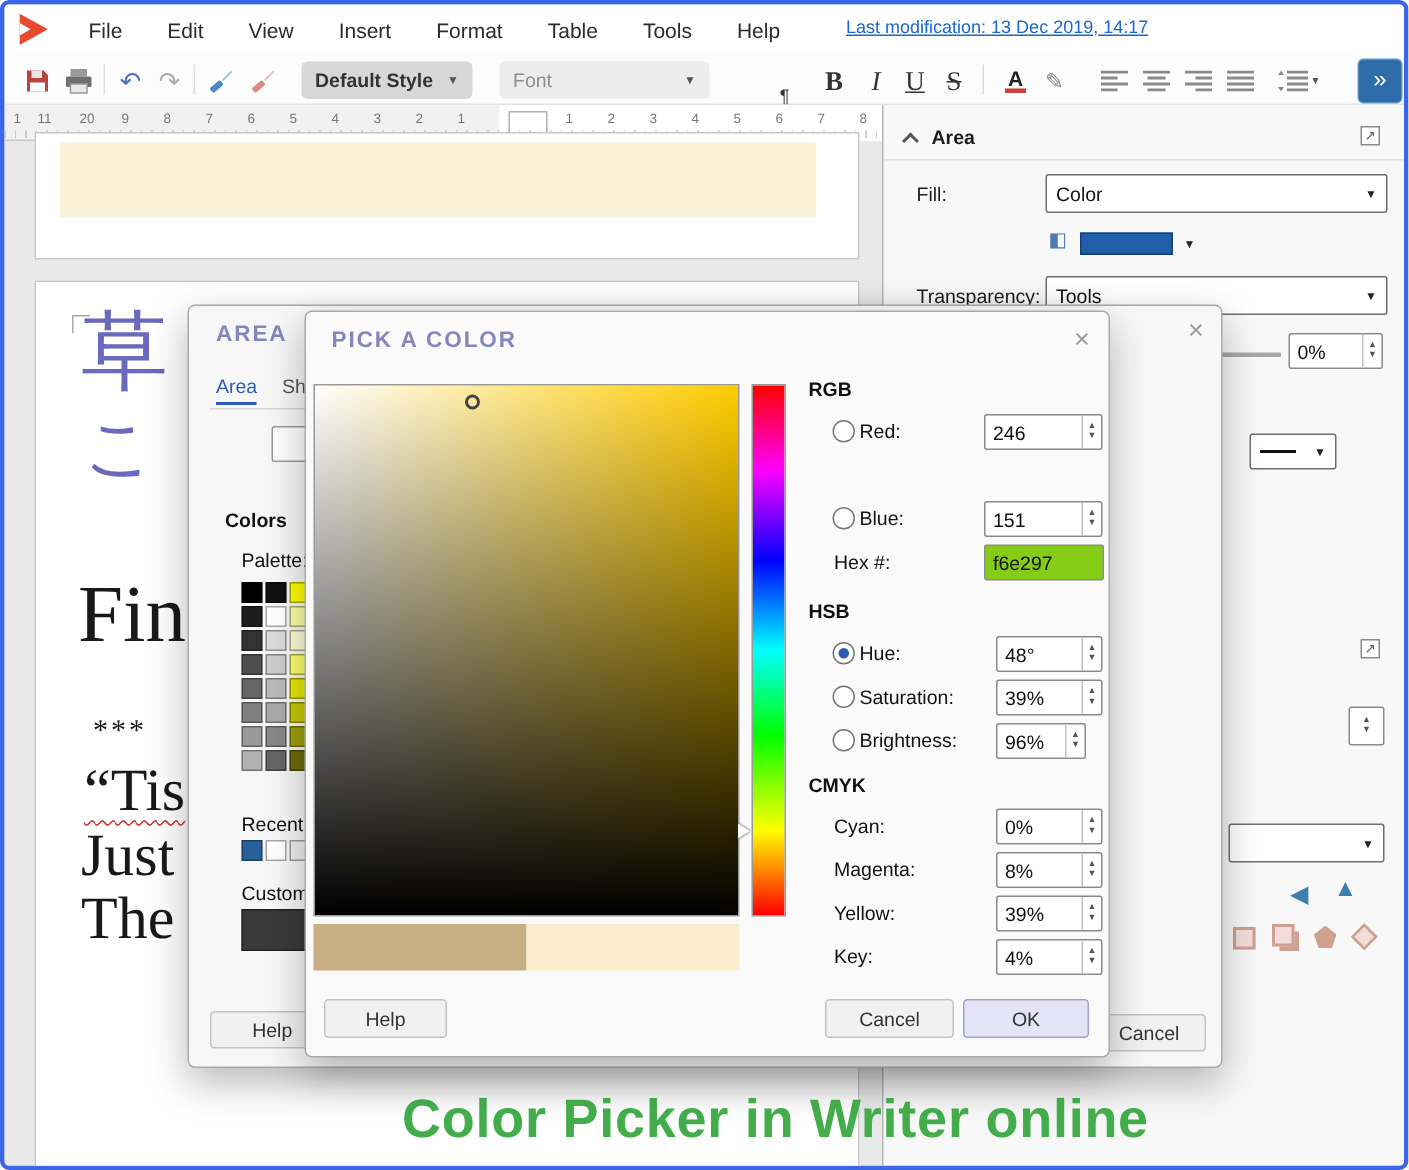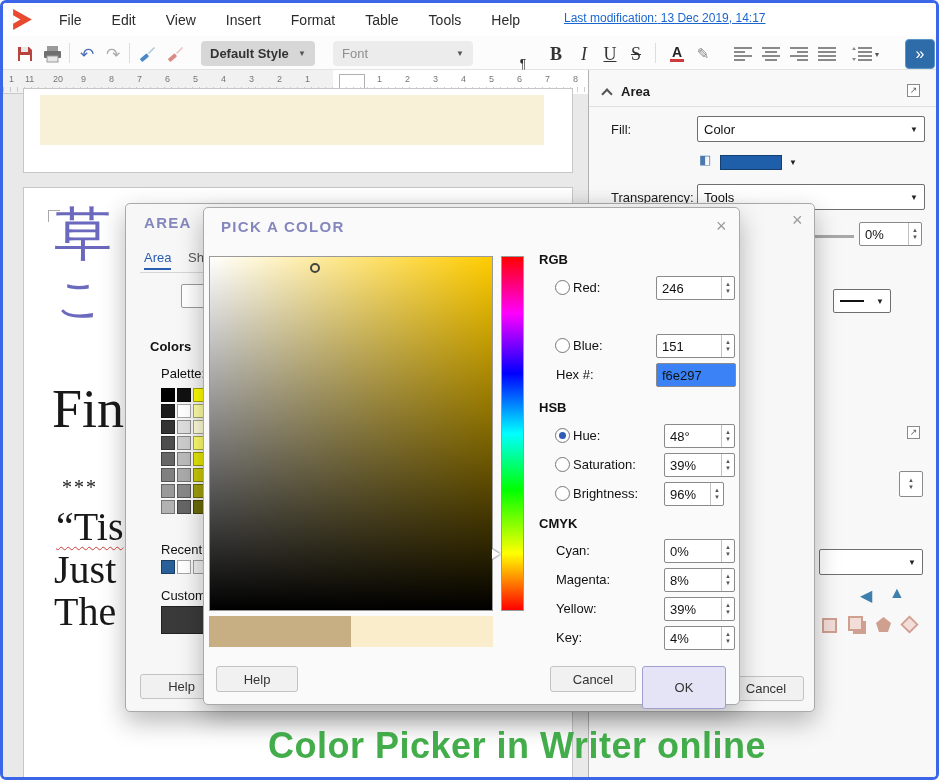--- a/index.html
+++ b/index.html
@@ -79,21 +79,21 @@
     background:linear-gradient(to top,#000,rgba(0,0,0,0)),linear-gradient(to right,#fff,var(--hue-base,#ffcc00))}
   #field-cursor{position:absolute;left:100px;top:6px;width:10px;height:10px;border:2px solid #444;border-radius:50%}
   #hue-bar{position:absolute;left:297px;top:48px;width:23px;height:355px;border:1px solid #9a9a9a;
     background:linear-gradient(to bottom,#ff0000 0%,#ff00ff 16%,#0000ff 33%,#00ffff 50%,#00ff00 66%,#ffff00 84%,#ff0000 100%)}
   #hue-marker{position:absolute;left:288px;top:341px;width:0;height:0;border-top:5px solid transparent;border-bottom:5px solid transparent;border-left:8px solid #fff;filter:drop-shadow(0 0 1px #333)}
   .prow{position:absolute;left:338px;width:196px;height:24px}
   .plabel{position:absolute;left:31px;top:4px;font-size:13px;color:#111;white-space:nowrap}
   .pheading{position:absolute;left:335px;font-size:13px;font-weight:bold;color:#111}
   .radio{position:absolute;left:13px;top:4px;width:15px;height:15px;border:1px solid #777;border-radius:50%;background:#fff}
   .radio.checked::after{content:"";position:absolute;left:3px;top:3px;width:7px;height:7px;border-radius:50%;background:#2f5bb7}
-  .hexinput{position:absolute;top:0;height:24px;border:1px solid #8a8a8a;border-radius:2px;font-size:13px;padding-left:5px;font-family:"Liberation Sans",sans-serif;color:#111;background:#3b82f6}
+  .hexinput{position:absolute;top:0;height:24px;border:1px solid #8a8a8a;border-radius:2px;font-size:13px;padding-left:5px;font-family:"Liberation Sans",sans-serif;color:#111;background:#84cc16}
   .preview{position:absolute;top:408px;height:31px}
 
   #caption{position:absolute;left:265px;top:722px;font-size:36px;font-weight:bold;color:var(--caption-green,#43ad4b);letter-spacing:.5px;z-index:6;white-space:nowrap}
 </style>
 </head>
 <body>
 
 <div id="frame">
 
   <div id="menubar">
@@ -448,20 +448,20 @@
 
     <div class="preview" style="left:5px;width:142px;background:var(--preview-left,#c7ae83)"></div>
     <div class="preview" style="left:147px;width:142px;background:var(--preview-right,#f9edcb)"></div>
 
     <div class="btn" style="left:12px;top:458px;width:82px;height:26px">
         <span>Help</span>
       </div>
     <div class="btn" style="left:346px;top:458px;width:86px;height:26px">
         <span>Cancel</span>
       </div>
-    <div class="btn primary" style="left:438px;top:458px;width:84px;height:43px">
+    <div class="btn primary" style="left:438px;top:458px;width:84px;height:26px">
         <span>OK</span>
       </div>
   </div>
 
   <div id="caption">Color Picker in Writer online</div>
 
 </div>
 
 </body></html>

